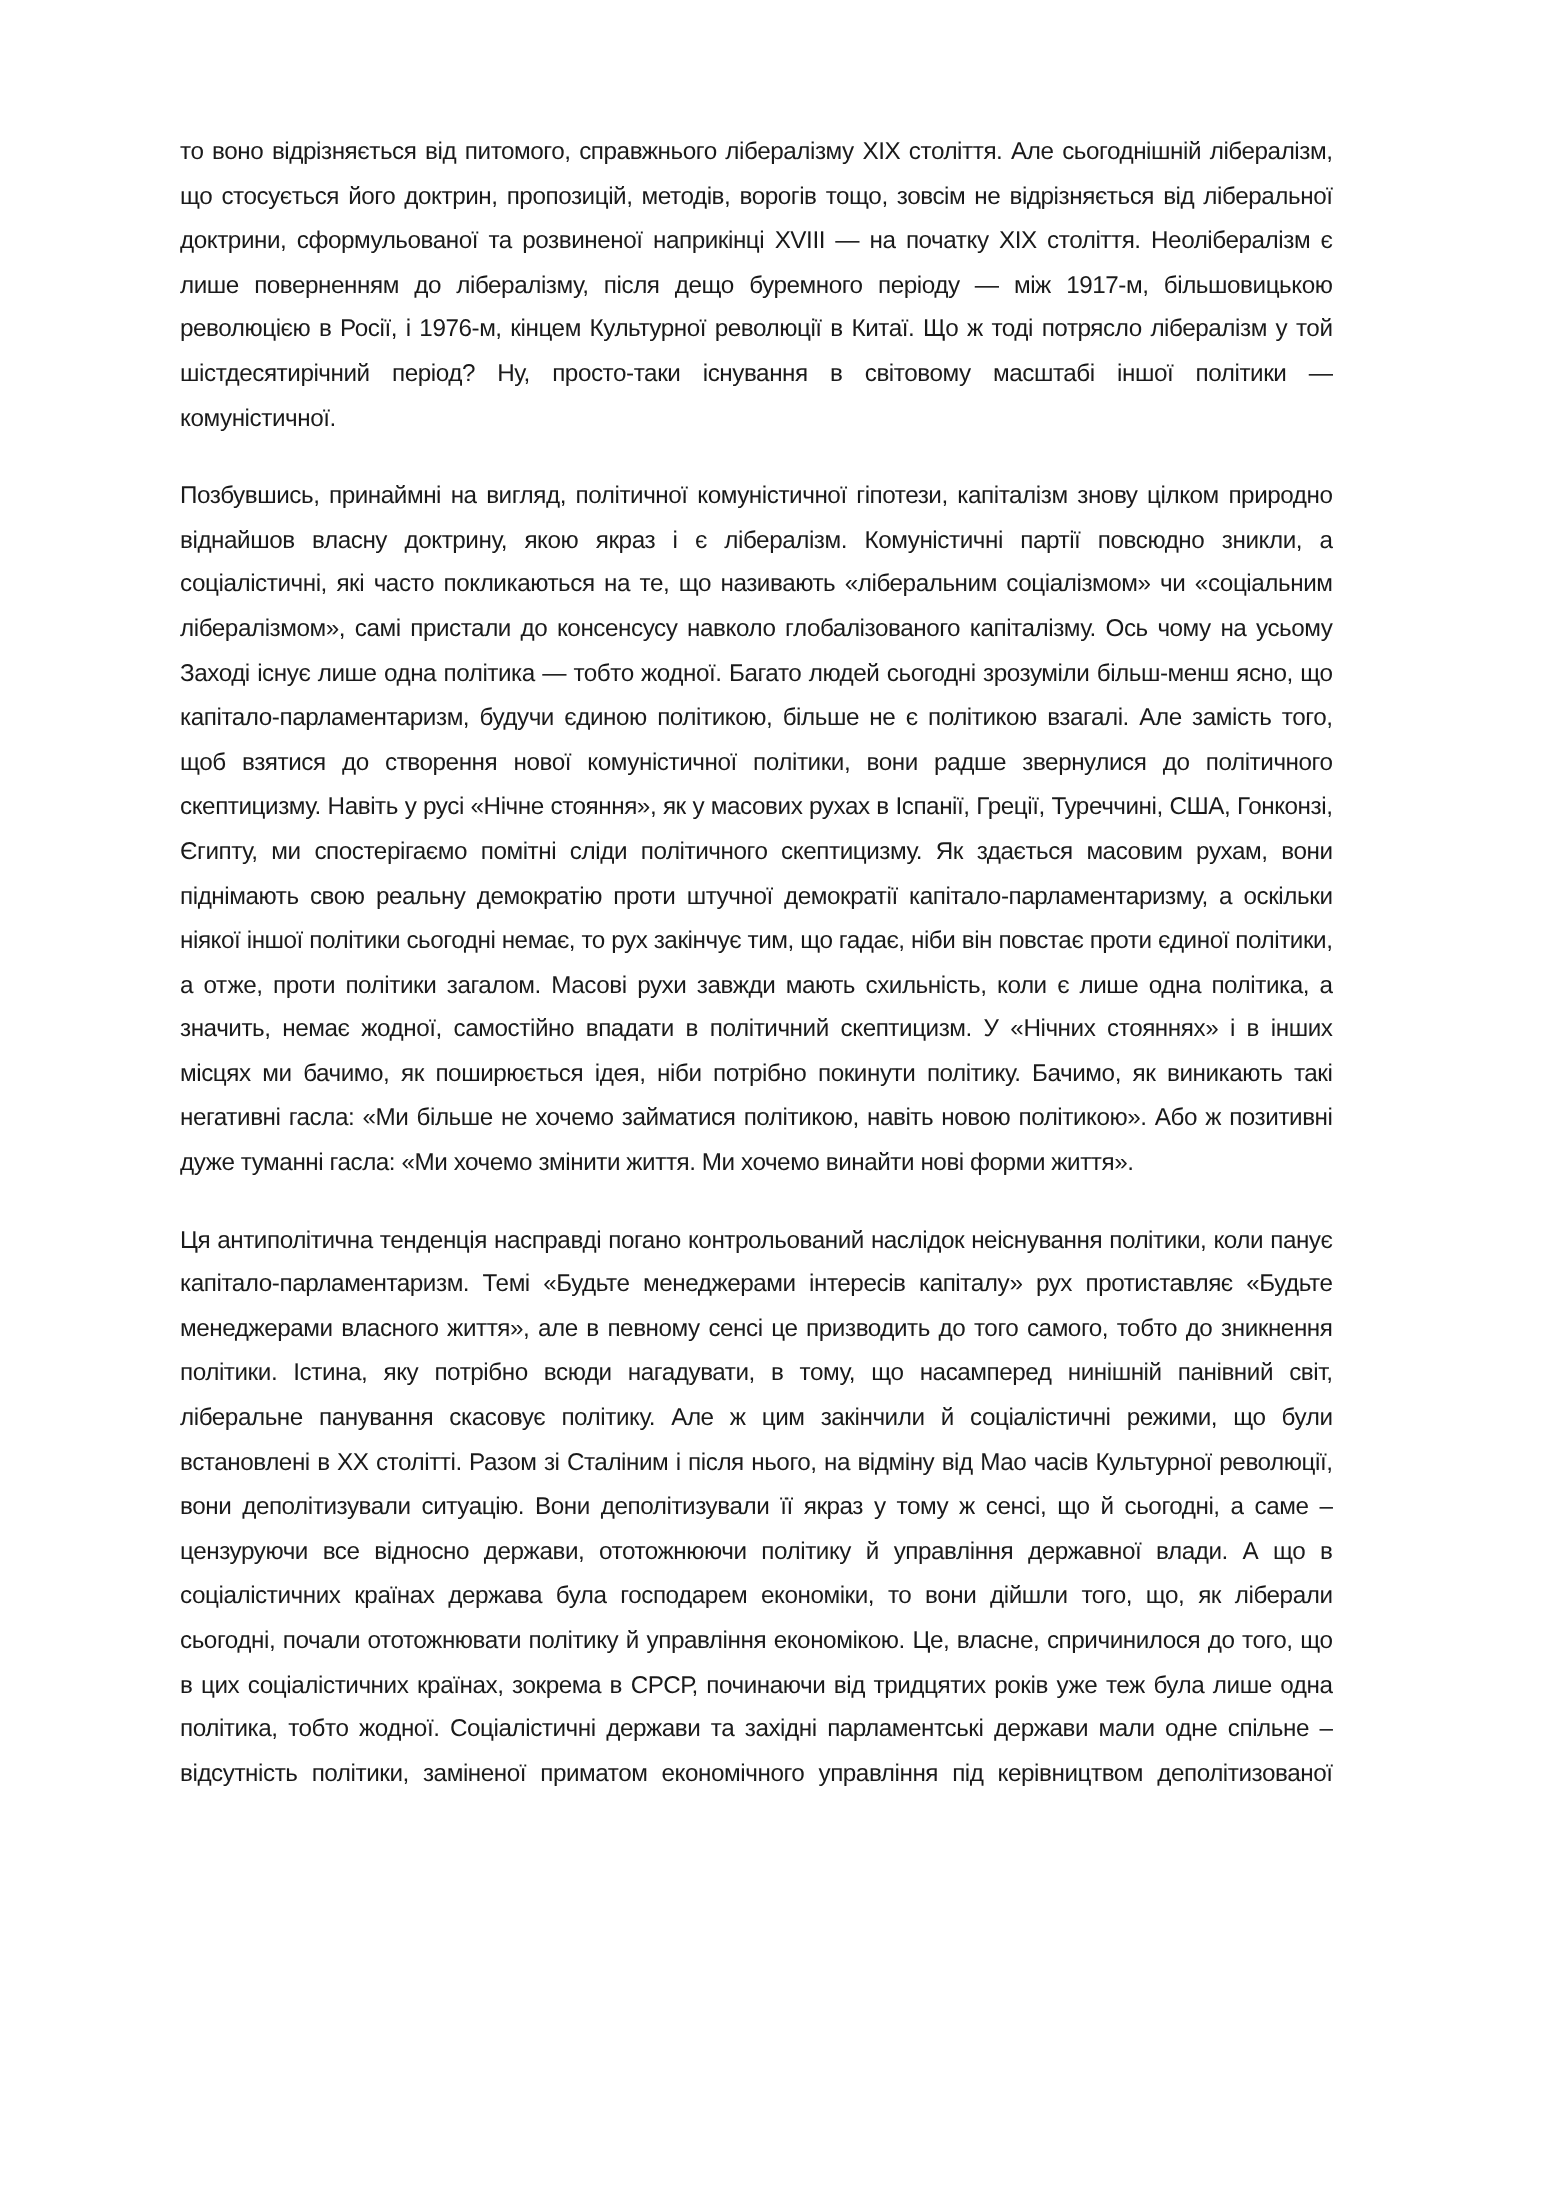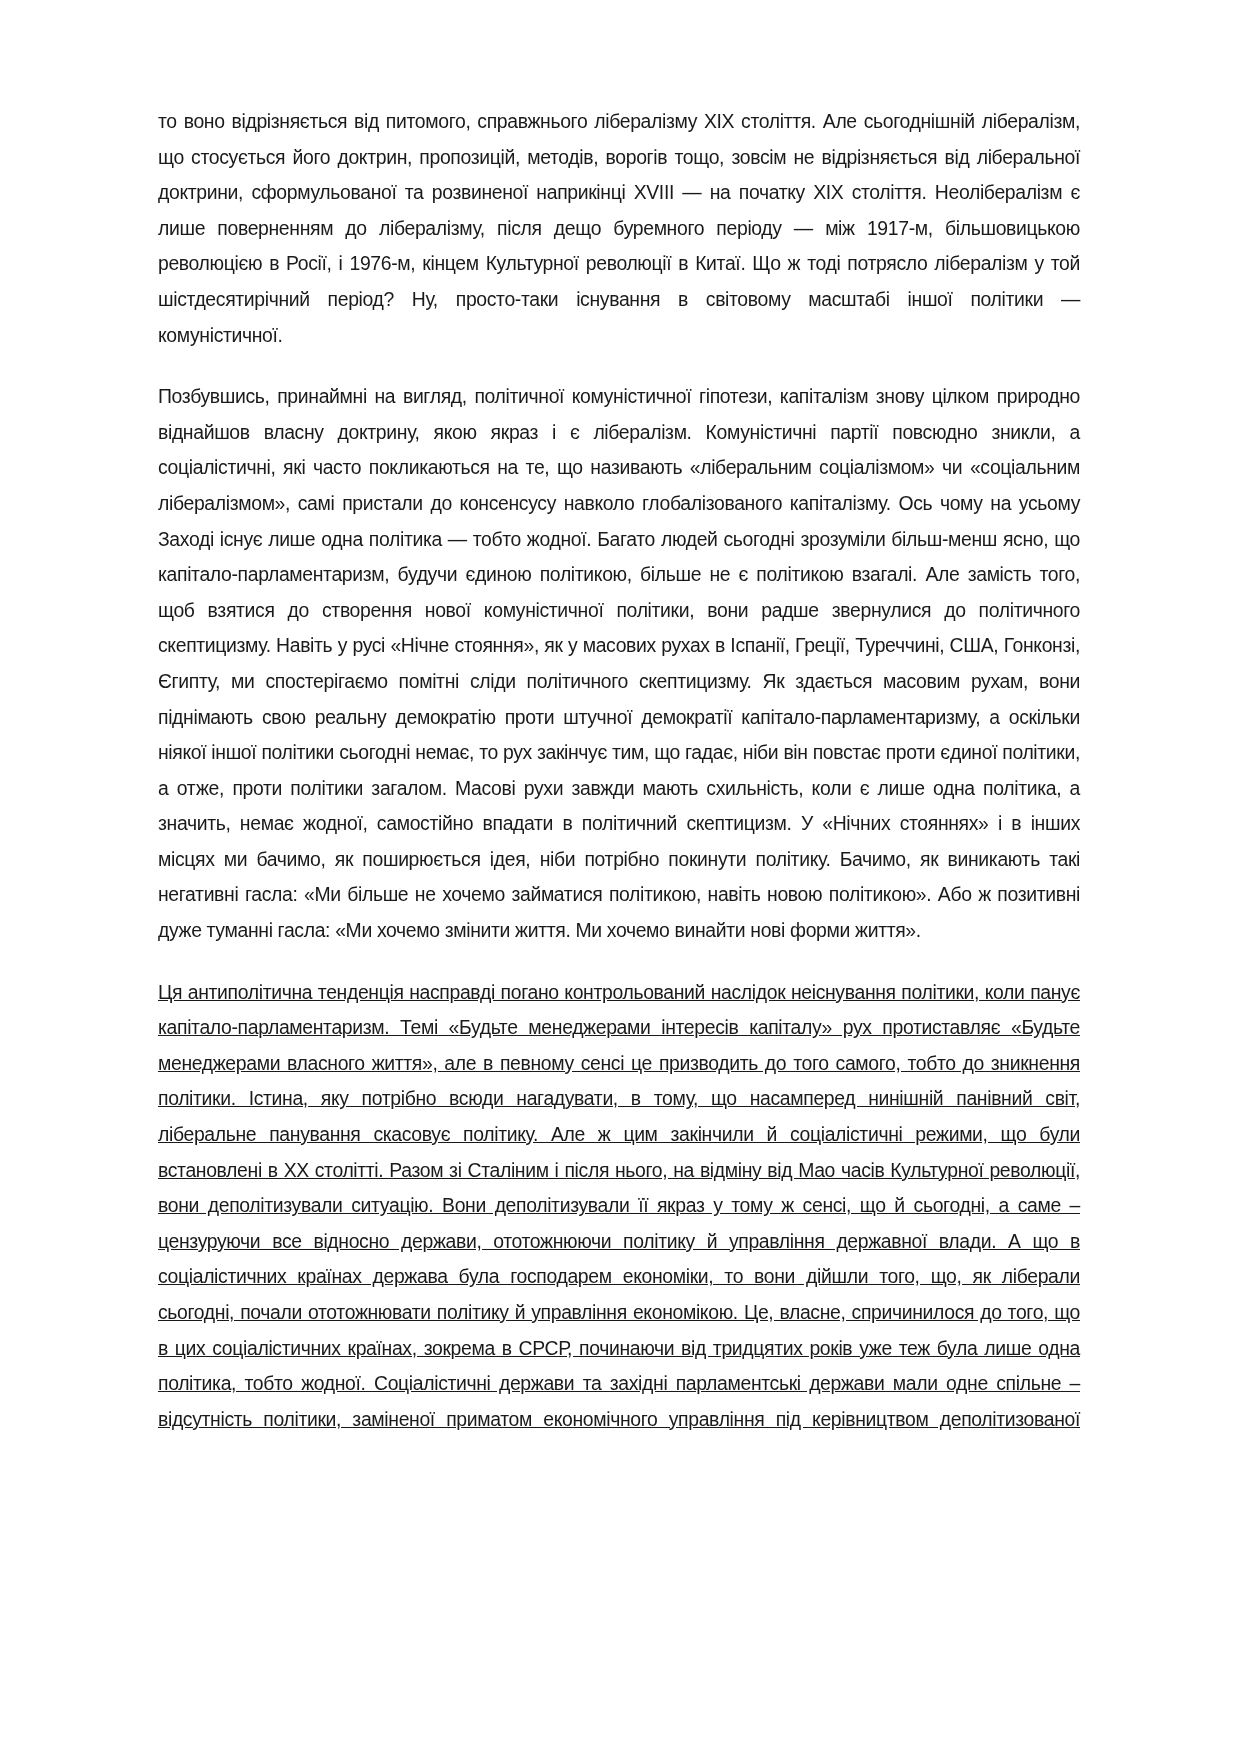--- a/index.html
+++ b/index.html
@@ -8,40 +8,39 @@
       background: #ffffff;
     }
     body {
       width: 1241px;
       height: 1755px;
       overflow: hidden;
       position: relative;
     }
     .page {
       position: absolute;
-      left: 158px;
+      left: 144px;
       top: 104px;
       width: 922px;
       color: #1a1a1a;
       font-family: "Liberation Sans", sans-serif;
       font-size: 19.4px;
       line-height: 35.6px;
       letter-spacing: -0.35px;
       word-spacing: 0px;
     }
     .para {
       margin: 0 0 26px 0;
       text-align: justify;
       text-align-last: left;
       -webkit-hyphens: none;
       hyphens: none;
     }
     .para.cut {
       text-align-last: justify;
-      text-decoration: underline;
     }
   </style>
 </head>
 <body>
 
 <div class="page">
   <p class="para">то воно відрізняється від питомого, справжнього лібералізму XIX століття. Але сьогоднішній лібералізм, що стосується його доктрин, пропозицій, методів, ворогів тощо, зовсім не відрізняється від ліберальної доктрини, сформульованої та розвиненої наприкінці XVIII — на початку XIX століття. Неолібералізм є лише поверненням до лібералізму, після дещо буремного періоду — між 1917-м, більшовицькою революцією в Росії, і 1976-м, кінцем Культурної революції в Китаї. Що ж тоді потрясло лібералізм у той шістдесятирічний період? Ну, просто-таки існування в світовому масштабі іншої політики — комуністичної.</p>
   <p class="para">Позбувшись, принаймні на вигляд, політичної комуністичної гіпотези, капіталізм знову цілком природно віднайшов власну доктрину, якою якраз і є лібералізм. Комуністичні партії повсюдно зникли, а соціалістичні, які часто покликаються на те, що називають «ліберальним соціалізмом» чи «соціальним лібералізмом», самі пристали до консенсусу навколо глобалізованого капіталізму. Ось чому на усьому Заході існує лише одна політика — тобто жодної. Багато людей сьогодні зрозуміли більш-менш ясно, що капітало-парламентаризм, будучи єдиною політикою, більше не є політикою взагалі. Але замість того, щоб взятися до створення нової комуністичної політики, вони радше звернулися до політичного скептицизму. Навіть у русі «Нічне стояння», як у масових рухах в Іспанії, Греції, Туреччині, США, Гонконзі, Єгипту, ми спостерігаємо помітні сліди політичного скептицизму. Як здається масовим рухам, вони піднімають свою реальну демократію проти штучної демократії капітало-парламентаризму, а оскільки ніякої іншої політики сьогодні немає, то рух закінчує тим, що гадає, ніби він повстає проти єдиної політики, а отже, проти політики загалом. Масові рухи завжди мають схильність, коли є лише одна політика, а значить, немає жодної, самостійно впадати в політичний скептицизм. У «Нічних стояннях» і в інших місцях ми бачимо, як поширюється ідея, ніби потрібно покинути політику. Бачимо, як виникають такі негативні гасла: «Ми більше не хочемо займатися політикою, навіть новою політикою». Або ж позитивні дуже туманні гасла: «Ми хочемо змінити життя. Ми хочемо винайти нові форми життя».</p>
   <p class="para cut">Ця антиполітична тенденція насправді погано контрольований наслідок неіснування політики, коли панує капітало-парламентаризм. Темі «Будьте менеджерами інтересів капіталу» рух протиставляє «Будьте менеджерами власного життя», але в певному сенсі це призводить до того самого, тобто до зникнення політики. Істина, яку потрібно всюди нагадувати, в тому, що насамперед нинішній панівний світ, ліберальне панування скасовує політику. Але ж цим закінчили й соціалістичні режими, що були встановлені в XX столітті. Разом зі Сталіним і після нього, на відміну від Мао часів Культурної революції, вони деполітизували ситуацію. Вони деполітизували її якраз у тому ж сенсі, що й сьогодні, а саме – цензуруючи все відносно держави, ототожнюючи політику й управління державної влади. А що в соціалістичних країнах держава була господарем економіки, то вони дійшли того, що, як ліберали сьогодні, почали ототожнювати політику й управління економікою. Це, власне, спричинилося до того, що в цих соціалістичних країнах, зокрема в СРСР, починаючи від тридцятих років уже теж була лише одна політика, тобто жодної. Соціалістичні держави та західні парламентські держави мали одне спільне – відсутність політики, заміненої приматом економічного управління під керівництвом деполітизованої</p>
 </div>

